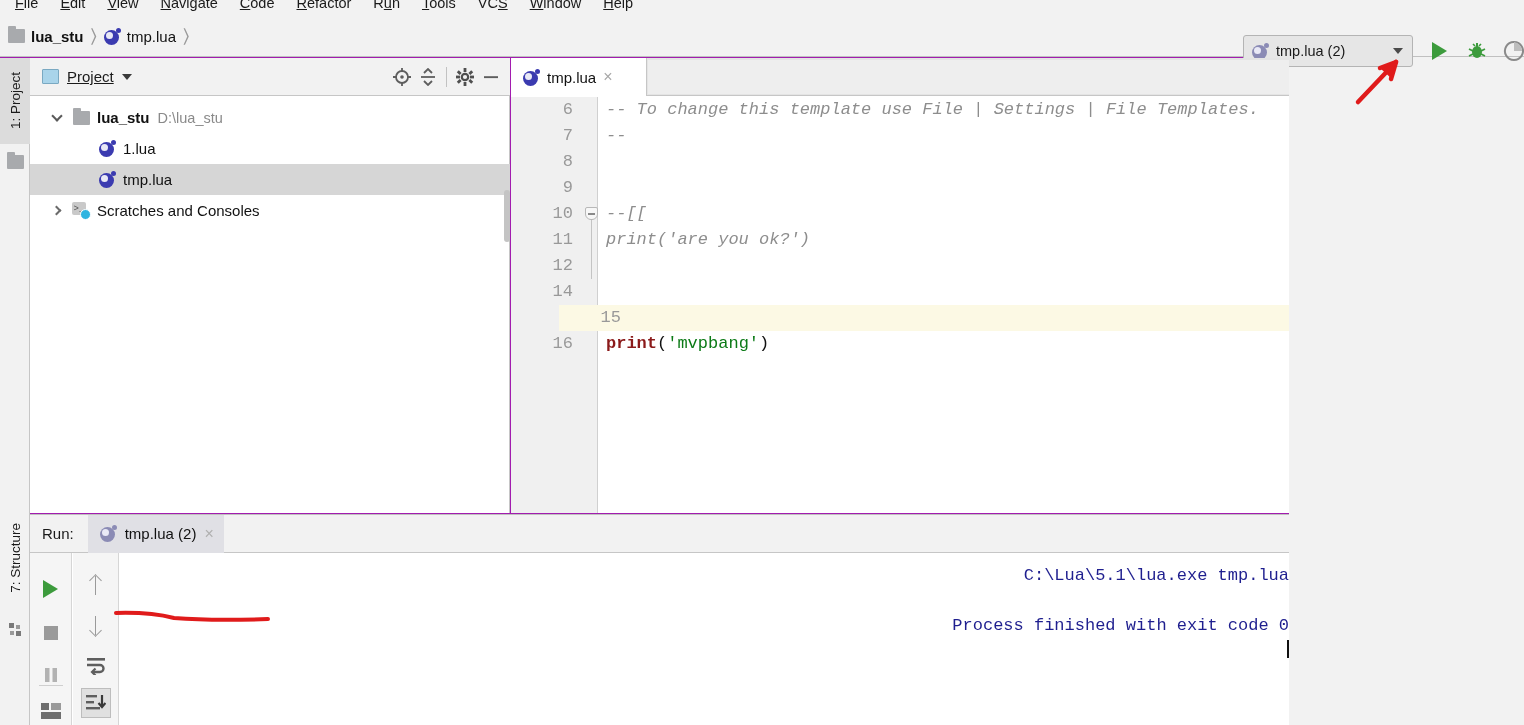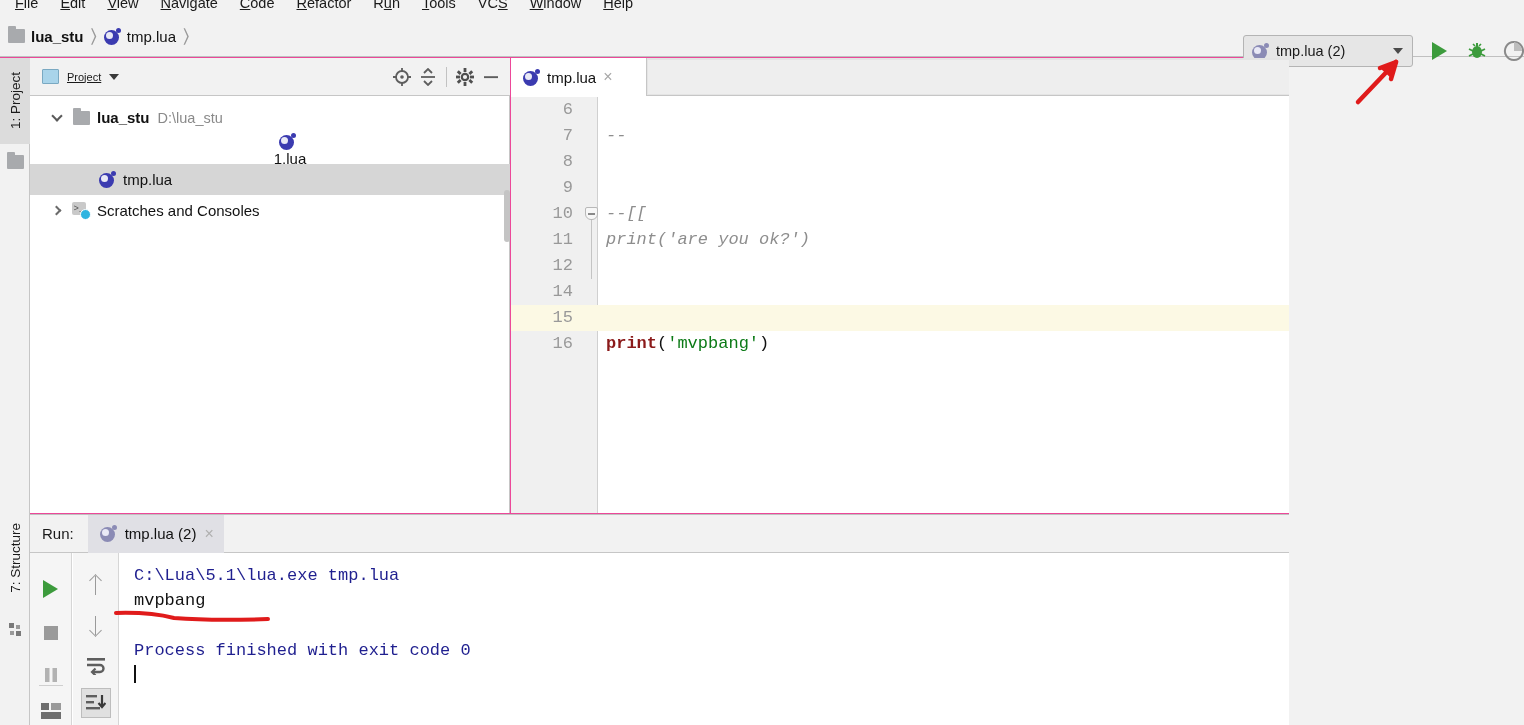--- a/index.html
+++ b/index.html
@@ -7,21 +7,21 @@
     margin: 0; padding: 0;
     width: 1524px; height: 725px;
     overflow: hidden;
     background: #f2f2f2;
     font-family: "Liberation Sans", sans-serif;
     -webkit-font-smoothing: antialiased;
   }
   #app {
     position: relative;
     width: 1289px; height: 725px;
-    background: #ec4899;
+    background: #a21caf;
   }
 
   
   .menubar {
     position: absolute; left: 0; top: 0; width: 1524px; height: 15px;
     background: #f2f2f2;
     overflow: hidden;
   }
   .menubar-inner {
     position: absolute; left: 0; top: -9px;
@@ -127,21 +127,21 @@
   }
   .project-header {
     position: absolute; left: 0; top: 0; width: 480px; height: 38px;
     background: #f2f2f2; border-bottom: 1px solid #c6c6c6;
     display: flex; align-items: center; padding: 0 6px 0 12px;
   }
   .proj-ico {
     width: 17px; height: 15px; background: #a9d4ea;
     border: 1px solid #7aa9c2; border-radius: 1px; margin-right: 8px;
   }
-  .proj-title { font-size: 11px; color: #1a1a1a; margin-right: 8px; text-decoration: underline; }
+  .proj-title { font-size: 15px; color: #1a1a1a; margin-right: 8px; text-decoration: underline; }
   .proj-chev {
     width: 0; height: 0; border-left: 5px solid transparent;
     border-right: 5px solid transparent; border-top: 6px solid #3a3a3a;
   }
   .ph-spacer { flex: 1; }
   .ph-icon {
     width: 26px; height: 26px; display: flex; align-items: center; justify-content: center;
   }
   .ph-div { width: 1px; height: 20px; background: #c2c2c2; margin: 0 5px; }
 
@@ -215,21 +215,21 @@
   }
   .code-lines {
     position: absolute; left: 0; top: 0; right: 0; bottom: 0;
     font-family: "Liberation Mono", monospace;
     font-size: 17px;
   }
   .cline {
     position: relative; height: 26px; line-height: 26px;
     white-space: pre;
   }
-  .cline.caret { background: #fcf9e4; }
+  .cline.caret { background: #fcf9e4; margin-left: 48px; }
   .lnum {
     position: absolute; left: 0; width: 62px; text-align: right;
     color: #999999; font-family: "Liberation Mono", monospace; font-size: 17px;
   }
   .ctext { position: absolute; left: 95px; color: #111; }
   .tok-comment { color: #8d8d8d; font-style: italic; }
   .tok-fn { color: #8b1a1a; font-weight: bold; }
   .tok-str { color: #0b7a16; font-weight: normal; }
   .tok-punct { color: #111; }
 
@@ -297,22 +297,22 @@
     transform: rotate(45deg);
   }
   .arrow-down::after {
     content: ""; position: absolute; left: 2.5px; bottom: 0;
     width: 8px; height: 8px; border-right: 1.8px solid #9a9a9a; border-bottom: 1.8px solid #9a9a9a;
     transform: rotate(45deg);
   }
 
   .console {
     position: absolute; left: 90px; top: 38px; right: 0; bottom: 0;
-    background: #ffffff; padding: 10px 0 0 14px;
-    font-family: "Liberation Mono", monospace; font-size: 17px;
+    background: #ffffff; padding: 10px 0 0 24px;
+    font-family: "Liberation Mono", monospace; font-size: 17px; text-align: right;
   }
   .cons-line { height: 25px; line-height: 25px; white-space: pre; }
   .cons-blue { color: #1f1f8f; }
   .cons-black { color: #111; }
   .cons-caret {
     display: inline-block; width: 2px; height: 18px;
     background: #111; vertical-align: -3px;
   }
 
   
@@ -461,21 +461,21 @@
         <div class="trow" style="padding-left: 14px;">
           <span class="twig">
             <span class="chev-d"></span>
           </span>
           <span class="tico">
             <span class="folder-ico"></span>
           </span>
           <span class="tlabel bold">lua_stu</span>
           <span class="tpath">D:\lua_stu</span>
         </div>
-        <div class="trow" style="padding-left: 40px; flex-direction: column;">
+        <div class="trow" style="padding-left: 40px;">
           <span class="twig"></span>
           <span class="tico">
             <span class="lua-ico">
               <span class="moon"></span>
               <span class="dot"></span>
             </span>
           </span>
           <span class="tlabel">1.lua</span>
         </div>
         <div class="trow sel" style="padding-left: 40px;">
@@ -512,21 +512,21 @@
             <span class="dot"></span>
         </span>
         <span class="etab-label">tmp.lua</span>
         <span class="etab-close">×</span>
       </div>
     </div>
 
     <div class="code-area">
       <div class="gutter"></div>
       <div class="code-lines" id="code-lines">
-          <div class="cline"><span class="lnum">6</span></div>
+          <div class="cline"><span class="lnum">6</span><span class="ctext"><span class="tok-comment">-- To change this template use File | Settings | File Templates.</span></span></div>
           <div class="cline"><span class="lnum">7</span><span class="ctext"><span class="tok-comment">--</span></span></div>
           <div class="cline"><span class="lnum">8</span><span class="ctext"></span></div>
           <div class="cline"><span class="lnum">9</span><span class="ctext"></span></div>
           <div class="cline"><span class="lnum">10</span><span class="foldmark minus" style="top: 6px;"></span><span class="foldline" style="top: 19px; height: 7px;"></span><span class="ctext"><span class="tok-comment">--[[</span></span></div>
           <div class="cline"><span class="lnum">11</span><span class="foldline" style="top: 0px; height: 26px;"></span><span class="ctext"><span class="tok-comment">print('are you ok?')</span></span></div>
           <div class="cline"><span class="lnum">12</span><span class="foldline" style="top: 0px; height: 26px;"></span><span class="ctext"></span></div>
           <div class="cline"><span class="lnum">14</span><span class="ctext"></span></div>
           <div class="cline caret"><span class="lnum">15</span><span class="ctext"></span></div>
           <div class="cline"><span class="lnum">16</span><span class="ctext"><span class="tok-fn">print</span><span class="tok-punct">(</span><span class="tok-str">'mvpbang'</span><span class="tok-punct">)</span></span></div>
         </div>
@@ -596,21 +596,20 @@
             <rect x="0" y="13" width="14" height="2.4" fill="#5e5e5e"></rect>
             <path d="M16 1 L16 12 M12.5 9 L16 13 L19.5 9" fill="none" stroke="#3a3a3a" stroke-width="2.2"></path>
           </svg>
         </span>
       </div>
 
     </div>
 
     <div class="console" id="console-out">
         <div class="cons-line cons-blue">C:\Lua\5.1\lua.exe tmp.lua</div>
-        <div class="cons-line cons-black">mvpbang</div>
         <div class="cons-line cons-black"></div>
         <div class="cons-line cons-blue">Process finished with exit code 0</div>
         <div class="cons-line"><span class="cons-caret"></span></div>
       </div>
   </div>
 
   <svg class="annot" style="left:1350px; top:52px; width:100px; height:56px;">
     <path d="M8 50 L46 10" stroke="#e01b1b" stroke-width="4.5" fill="none" stroke-linecap="round"></path>
     <path d="M46 10 L30 16 M46 10 L41 27" stroke="#e01b1b" stroke-width="4.5" fill="none" stroke-linecap="round"></path>
     <path d="M46 10 L31 17 L41 26 Z" fill="#e01b1b"></path>

